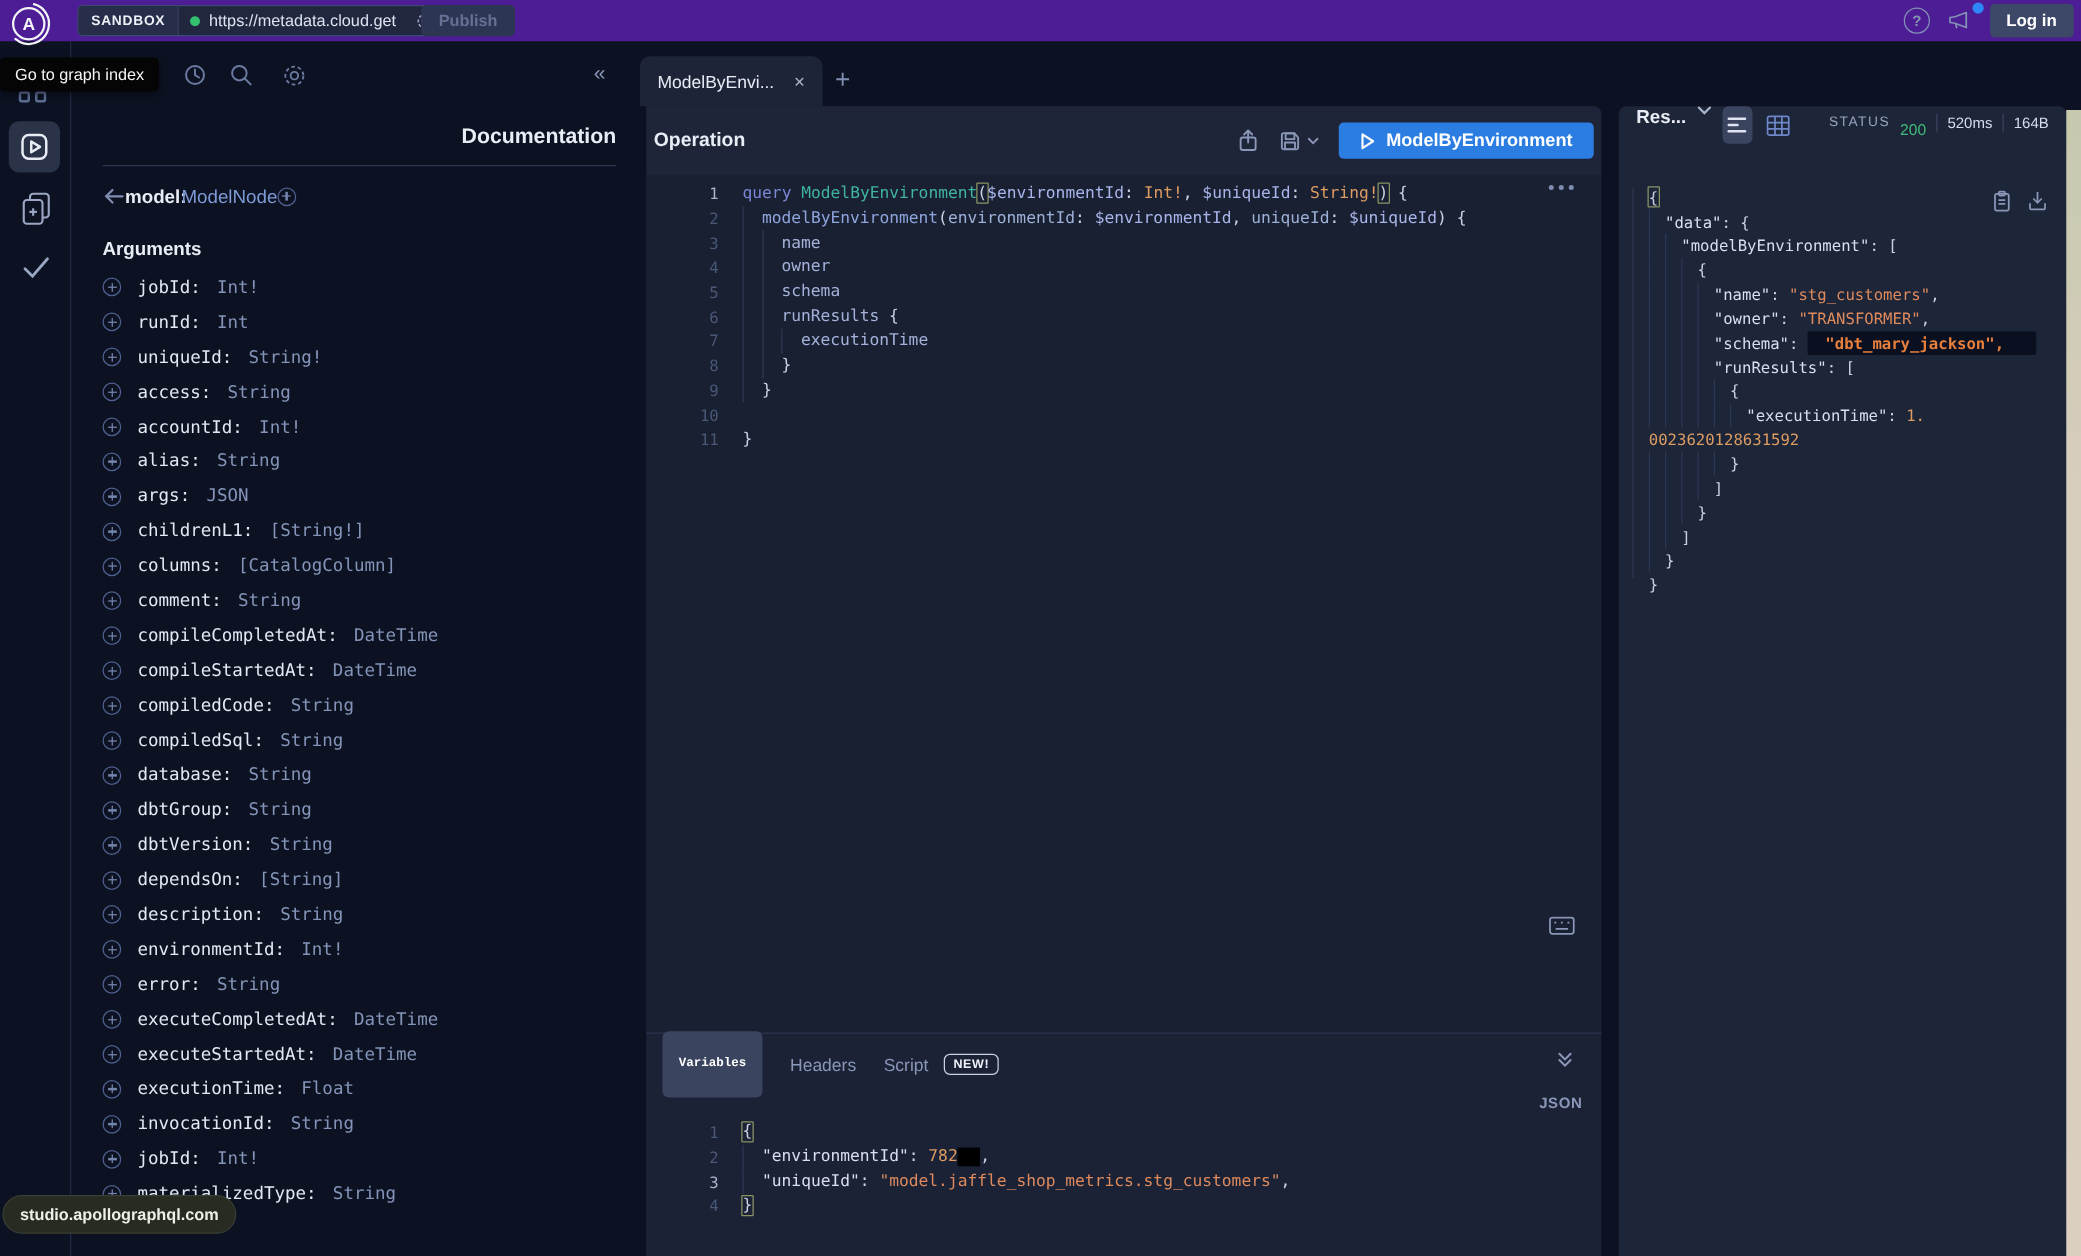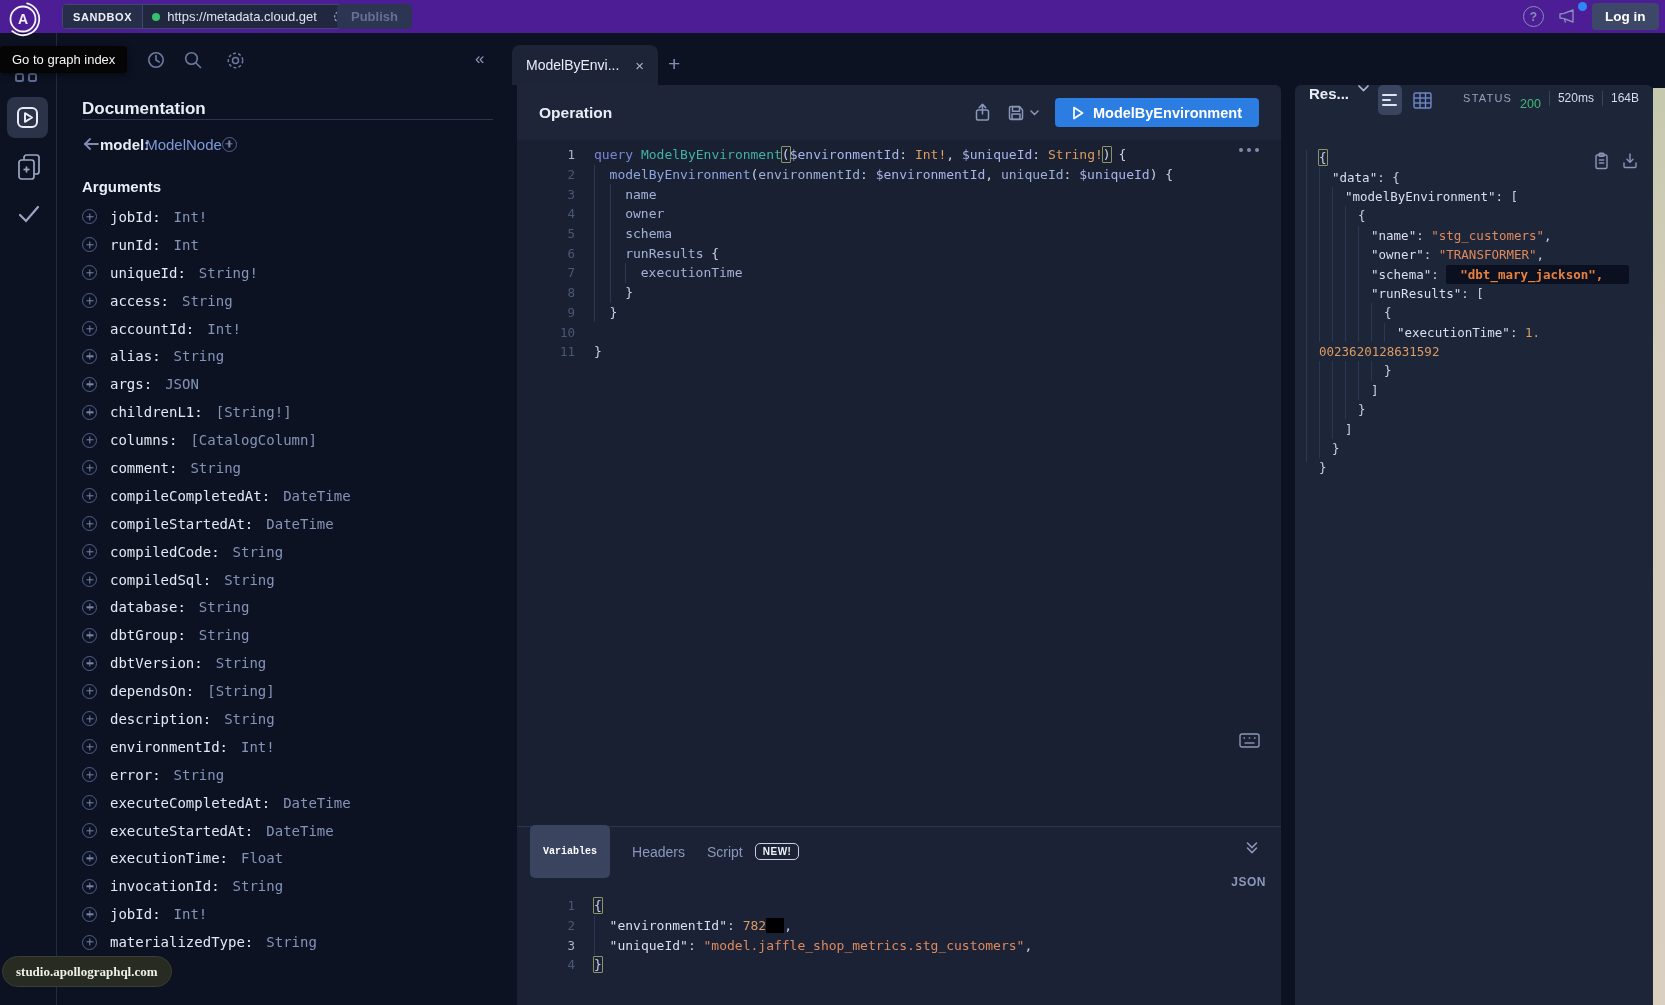--- a/index.html
+++ b/index.html
@@ -49,40 +49,40 @@
   
   .collapse-ic { position:absolute; left:475px; top:49px; font-size:17px; color:#8b97b8; }
   #tab { position:absolute; left:512px; top:45px; width:146px; height:40px; background:#1d2438;
          border-radius:8px 8px 0 0; display:flex; align-items:center; padding:0 14px; gap:12px; }
   #tab .tab-label { font-size:14px; color:#e9edf6; }
   #tab .tab-close { font-size:15px; color:#aab4cc; margin-left:auto; }
   .tab-plus { position:absolute; left:668px; top:52px; font-size:21px; color:#7f8db0; }
 
   
   #docs { position:absolute; left:57px; top:85px; width:460px; bottom:0; padding:14px 24px 0 25px; overflow:hidden; }
-  .docs-title { font-size:17px; font-weight:bold; color:#e9edf6; border-bottom:1px solid #2c3550; }
+  .docs-title { font-size:17px; font-weight:bold; color:#e9edf6; padding-bottom:13px; border-bottom:1px solid #2c3550;text-align:right; }
   .back-row { margin-top:12px; height:24px; display:flex; align-items:center; }
   .back-field { font-size:15px; font-weight:bold; color:#e9edf6; }
   .back-type { font-size:15px; color:#7e9ad6; margin-left:-4px; }
   .section-h { font-size:15px; font-weight:bold; color:#e9edf6; }
   #args-head { margin-top:22px; }
   #args-list { margin-top:8px; }
   .fields-head { margin-top:22px; height:28px; display:flex; align-items:center; gap:14px; }
   #fields-list { margin-top:0px; }
   .doc-row { height:27.9px; display:flex; align-items:center; gap:13px; }
   .doc-name { font:14px "DejaVu Sans Mono",monospace; color:#e2e8f4; }
   .doc-type { font:14px "DejaVu Sans Mono",monospace; color:#8494b8; }
   .pci { width:15px; height:15px; border:1.2px solid #4f6190; border-radius:50%; position:relative; flex:none; }
   .pci::before,.pci::after { content:""; position:absolute; background:#7486ad; left:50%; top:50%; }
   .pci::before { width:7px; height:1.4px; transform:translate(-50%,-50%); }
   .pci::after  { width:1.4px; height:7px; transform:translate(-50%,-50%); }
 
   
   #op-card { position:absolute; left:517px; top:85px; width:764px; bottom:0; background:#1b2236; border-radius:0 6px 0 0; }
-  .card-head { height:55px; background:#1e2539; display:flex; align-items:center; padding:0 22px;
+  .card-head { height:55px; background:#1e2539; display:flex; align-items:center; padding:0 6px;
                border-radius:0 6px 0 0; }
   .card-title { font-size:15.5px; font-weight:bold; color:#e9edf6; }
   .op-controls { margin-left:auto; display:flex; align-items:center; gap:16px; color:#8b97b8; }
   .save-group { display:flex; align-items:center; gap:5px; }
   .run-btn { height:29px; background:#2b7de2; border-radius:4px; color:#fff; display:flex; align-items:center;
              gap:9px; padding:0 17px; font-size:14.5px; font-weight:bold; }
   #op-editor { position:absolute; left:0; top:55px; right:0; height:686px; background:#192031; padding-top:5px; }
   .code-line { display:flex; align-items:center; height:19.7px; font:13px "DejaVu Sans Mono",monospace; white-space:pre; }
   .ln { width:58px; text-align:right; color:#4a5878; flex:none; font-size:12.5px; margin-right:19px; }
   .ln.bright { color:#aab4cc; }
@@ -133,21 +133,21 @@
   #resp-body { position:absolute; left:0; top:55px; right:0; bottom:0; padding:8px 0 0 24px; }
   #resp-body .code-line { height:19.4px; font-size:12.5px; }
   .fold-line { position:absolute; left:11px; top:10px; height:312px; border-left:1px solid #2e3952; }
   .resp-icons { position:absolute; top:12px; right:15px; display:flex; gap:13px; color:#8b97b8; }
 
   
   #beige-strip { position:absolute; left:1653px; top:88px; width:12px; bottom:0;
                  background:linear-gradient(180deg,#c6c9ae 0%,#d6cdbc 30%,#dbcfc0 100%); }
   #status-pill { position:absolute; left:2px; top:956px; height:31px; padding:0 13px; background:#282b22;
                  border:1px solid #3a3e33; border-radius:16px; display:flex; align-items:center;
-                 font-size:13px; font-weight:bold; color:#eef0ea; z-index:45;font-family:Liberation Serif, serif; }
+                 font-size:13px; font-weight:bold; color:#eef0ea; z-index:45; }
   .rail-bottom-frag { position:absolute; left:12px; top:930px; display:flex; gap:4px; }
   .rail-bottom-frag i { width:5px; height:5px; border:1.5px solid #3c4a6b; border-radius:2px; }
   svg { display:block; }
 </style>
 </head>
 <body>
 
 <div id="screen">
 
   <div id="topbar">

